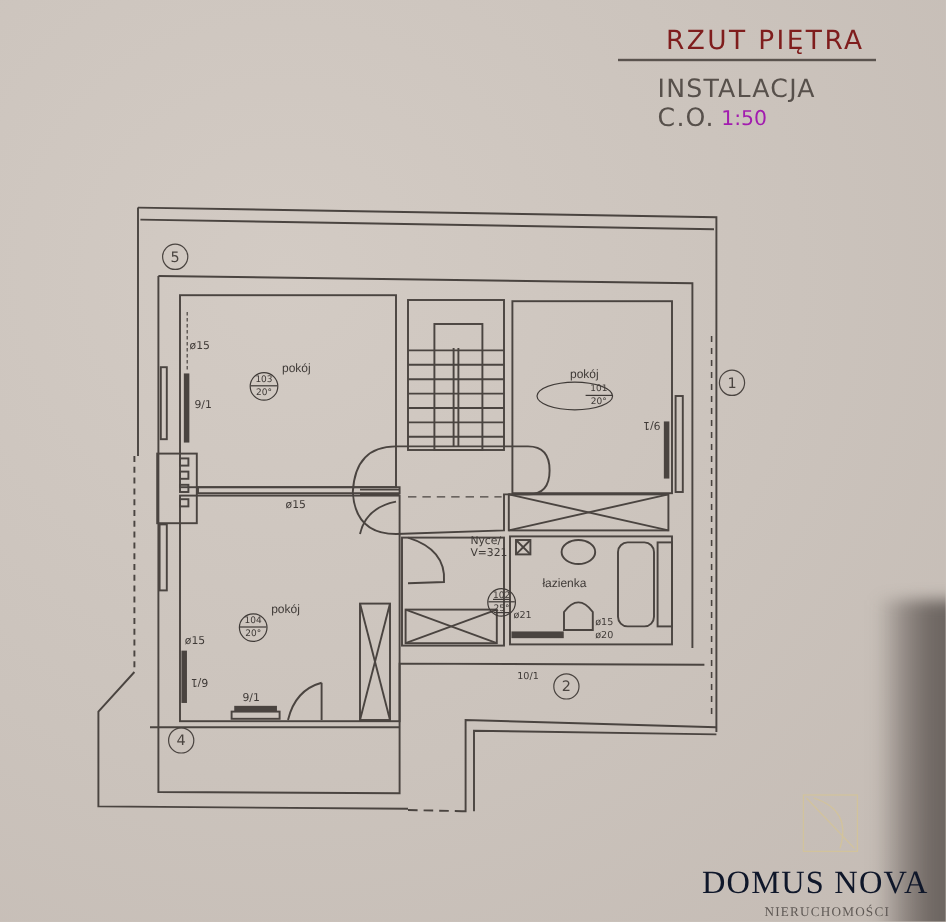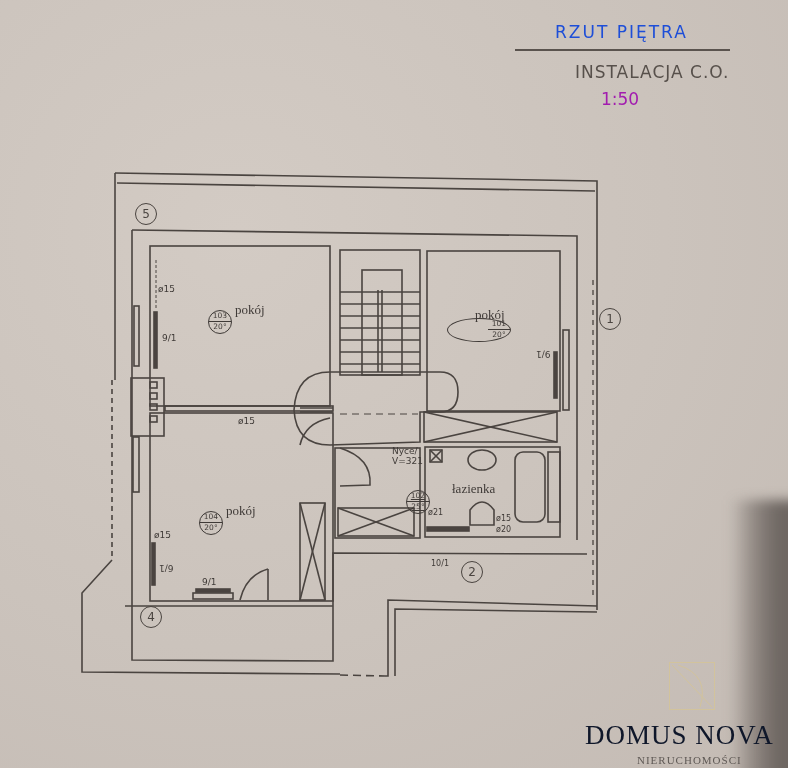--- a/index.html
+++ b/index.html
@@ -13,42 +13,42 @@
     background:
       radial-gradient(ellipse at 30% 30%, #d3cbc4 0%, #cbc3bc 55%, #c4bbb4 100%);
   }
   .shadow {
     position:absolute; left:730px; top:500px; width:80px; height:300px;
     background:linear-gradient(90deg, rgba(90,82,78,0) 0%, rgba(90,82,78,0.55) 35%, rgba(95,88,84,0.85) 60%, rgba(100,92,88,0.9) 100%);
     filter:blur(6px);
   }
   .title-block { position:absolute; left:515px; top:22px; width:220px; }
   .title-1 {
-    position:absolute; left:40px; top:0; font-size:17px; letter-spacing:2px;
-    color:#1d4ed8; font-family:"DejaVu Sans", sans-serif;
+    position:absolute; left:40px; top:0; font-size:22px; letter-spacing:2px;
+    color:#7f1d1d; font-family:"DejaVu Sans", sans-serif;
   }
   .title-rule { position:absolute; left:0; top:27px; width:215px; height:2px; background:#5a534e; }
   .title-2 {
-    position:absolute; left:60px; top:40px; font-size:17px; letter-spacing:1px;
+    position:absolute; left:33px; top:40px; font-size:21px; letter-spacing:1px;
     color:#57504b; font-family:"DejaVu Sans", sans-serif;
   }
   .title-3 {
     position:absolute; left:86px; top:67px; font-size:17px; color:#a21caf;
     font-family:"DejaVu Sans", sans-serif;
   }
   svg.plan { position:absolute; left:0; top:0; }
   .lbl { position:absolute; font-size:9px; color:#3f3a37; font-family:"DejaVu Sans", sans-serif; white-space:nowrap; }
   .room-tag {
     position:absolute; width:22px; height:22px; border:1.5px solid #3f3a37; border-radius:50%;
     font-size:7.5px; color:#3f3a37; text-align:center; line-height:10px;
     font-family:"DejaVu Sans", sans-serif;
     margin-top:16px;
   }
   .room-tag .num { display:block; border-bottom:1px solid #3f3a37; }
-  .room-name { position:absolute; font-size:13px; color:#3f3a37; font-family:Liberation Serif, serif; }
+  .room-name { position:absolute; font-size:10px; color:#3f3a37; font-family:Liberation Sans, sans-serif; }
   .axis-marker {
     position:absolute; width:20px; height:20px; border:1.5px solid #4a4440; border-radius:50%;
     font-size:12px; text-align:center; line-height:20px; color:#4a4440;
     font-family:"DejaVu Sans", sans-serif;
   }
   .logo { position:absolute; left:585px; top:660px; width:203px; height:108px; }
   .logo-mark { position:absolute; left:84px; top:2px; width:44px; height:46px; border:1px solid #d2c39c; }
   .logo-name {
     position:absolute; left:0; top:60px; font-size:27px; letter-spacing:1px; color:#0f172a;
     font-family:"Liberation Serif", serif;

